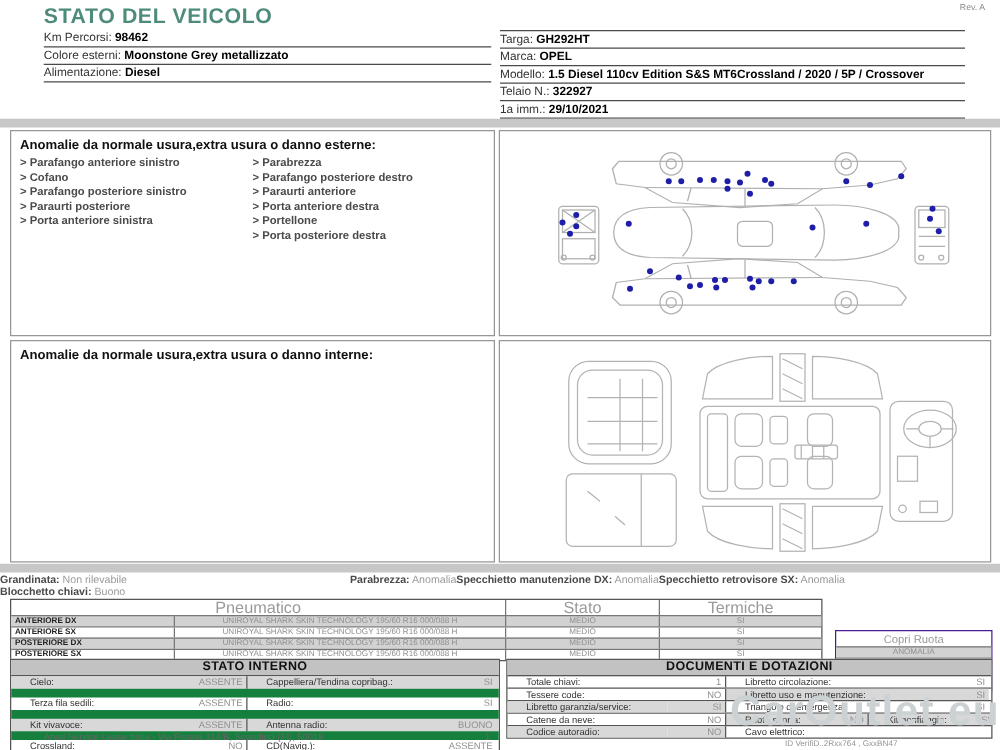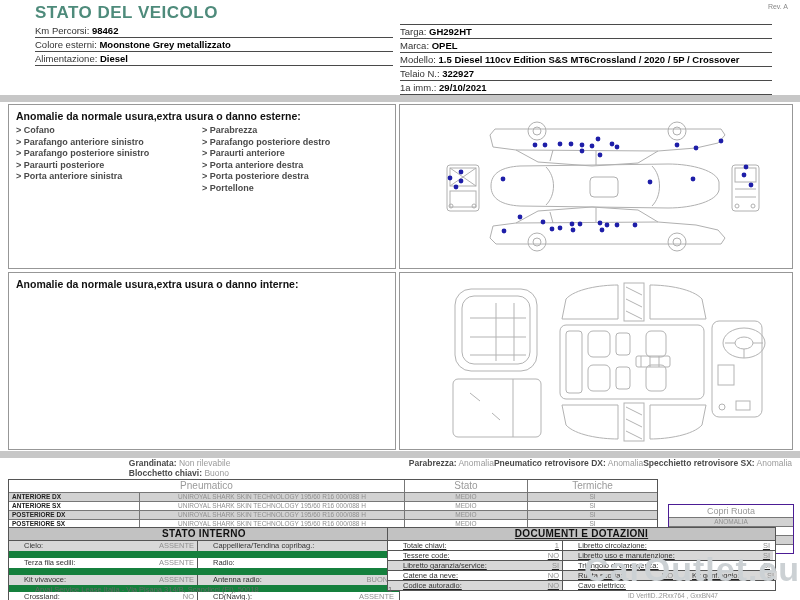--- a/index.html
+++ b/index.html
@@ -23,44 +23,44 @@
   .ext-left{left:8px;top:104px;width:386px;height:163px;}
   .ext-right{left:399px;top:104px;width:392px;height:163px;}
   .int-left{left:8px;top:272px;width:386px;height:176px;}
   .int-right{left:399px;top:272px;width:392px;height:176px;}
   .box-title{font-weight:bold;font-size:10.5px;color:#111;padding:5px 7px 3px;}
   .cols{display:flex;padding:0 7px;}
   .col{width:50%;font-size:9px;font-weight:bold;color:#4a4a4a;line-height:11.5px;}
   .diagram{display:block;width:100%;height:100%;}
 
   
-  .statusline{position:absolute;left:8px;top:458px;width:784px;display:flex;justify-content:flex-end;align-items:flex-start;font-size:8.5px;}
+  .statusline{position:absolute;left:0;top:458px;width:784px;display:flex;justify-content:flex-start;align-items:flex-start;font-size:8.5px;}
   .st-left{width:280px;line-height:10px;}
   .st-item{white-space:nowrap;}
   .sl{font-weight:bold;color:#4a4a4a;}
   .sv{color:#9a9a9a;}
 
   
   .tires{position:absolute;left:8px;top:479px;width:648px;border:1px solid #555;background:#fff;}
   .tires-hdr{display:grid;grid-template-columns:395px 123px 130px;height:12px;}
-  .tires-hdr>div{font-size:10px;color:#9a9a9a;text-align:center;line-height:12px;}
+  .tires-hdr>div{font-size:13px;color:#9a9a9a;text-align:center;line-height:12px;}
   .tires-hdr>div+div{border-left:1px solid #777;}
   .trow{display:grid;grid-template-columns:130px 265px 123px 130px;height:8px;border-top:1px solid #777;}
   .trow>div{font-size:6.5px;line-height:8px;white-space:nowrap;overflow:hidden;}
   .tpos{font-weight:bold;color:#222;padding-left:3px;font-size:7px;}
   .tspec,.tstat,.tterm{color:#8f8f8f;text-align:center;border-left:1px solid #777;}
   .shade{background:#d2d2d2;}
   .copri{position:absolute;left:668px;top:504px;width:124px;border:1px solid #4c1d95;background:#fff;}
   .copri-hdr{font-size:9px;color:#9a9a9a;text-align:center;height:12px;line-height:12px;}
   .crow{height:8px;border-top:1px solid #777;font-size:6.5px;line-height:8px;text-align:center;color:#8f8f8f;}
 
   
   .btable{position:absolute;border:1px solid #555;background:#fff;}
   .sitable{left:8px;top:527px;width:390px;}
-  .doctable{left:387px;top:527px;width:387px;text-decoration:underline;}
+  .doctable{left:405px;top:527px;width:387px;}
   .tbl-hdr{background:#c2c2c2;font-weight:bold;font-size:10px;text-align:center;height:12px;line-height:12px;color:#111;letter-spacing:.3px;border-bottom:1px solid #555;}
   .sirow{display:grid;grid-template-columns:108px 80px 148px 52px;height:10px;font-size:7.5px;line-height:10px;}
   .sirow+.sirow{border-top:7px solid #15803d;}
   .drow{display:grid;grid-template-columns:128px 46px 156px 55px;height:9px;font-size:7.5px;line-height:9px;}
   .drow4{grid-template-columns:128px 46px 88px 26px 70px 31px;}
   .drow+.drow{border-top:1px solid #555;}
   .lbl{color:#333;padding-left:15px;white-space:nowrap;overflow:hidden;}
   .val{color:#909090;text-align:right;padding-right:3px;white-space:nowrap;}
   .sep{border-left:1px solid #555;}
   .cs{background:#d8d8d8;}
@@ -92,33 +92,33 @@
     <div class="hrow"><span>Telaio N.:</span> <span class="hval">322927</span></div>
     <div class="hrow"><span>1a imm.:</span> <span class="hval">29/10/2021</span></div>
   </div>
 
   <div class="greybar gb1"></div>
 
   <div class="box ext-left">
     <div class="box-title">Anomalie da normale usura,extra usura o danno esterne:</div>
     <div class="cols">
       <div class="col">
+        <div>&gt; Parafango anteriore sinistro</div>
         <div>&gt; Cofano</div>
-        <div>&gt; Parafango anteriore sinistro</div>
         <div>&gt; Parafango posteriore sinistro</div>
         <div>&gt; Paraurti posteriore</div>
         <div>&gt; Porta anteriore sinistra</div>
       </div>
       <div class="col">
         <div>&gt; Parabrezza</div>
         <div>&gt; Parafango posteriore destro</div>
         <div>&gt; Paraurti anteriore</div>
         <div>&gt; Porta anteriore destra</div>
+        <div>&gt; Portellone</div>
         <div>&gt; Porta posteriore destra</div>
-        <div>&gt; Portellone</div>
       </div>
     </div>
   </div>
 
   <div class="box ext-right">
     <svg class="diagram" viewBox="0 0 392 163" xmlns="http://www.w3.org/2000/svg">
       <g stroke="#b0b0b0" fill="none" stroke-width="1">
 
         <path d="M90,30 L93,42 L116,45 L138,57 L192,61 L238,58 L258,46 L296,43 L318,38 L325,30 L321,24 L95,24 Z"></path>
         <circle cx="137" cy="26" r="9"></circle>
@@ -241,21 +241,21 @@
   </div>
 
   <div class="greybar gb2"></div>
 
   <div class="statusline">
     <div class="st-left">
       <div><span class="sl">Grandinata:</span> <span class="sv">Non rilevabile</span></div>
       <div><span class="sl">Blocchetto chiavi:</span> <span class="sv">Buono</span></div>
     </div>
     <div class="st-item"><span class="sl">Parabrezza:</span> <span class="sv">Anomalia</span></div>
-    <div class="st-item"><span class="sl">Pneumatico retrovisore DX:</span> <span class="sv">Anomalia</span></div>
+    <div class="st-item"><span class="sl">Specchietto manutenzione DX:</span> <span class="sv">Anomalia</span></div>
     <div class="st-item"><span class="sl">Specchietto retrovisore SX:</span> <span class="sv">Anomalia</span></div>
   </div>
 
   <div class="tires">
     <div class="tires-hdr">
       <div>Pneumatico</div>
       <div>Stato</div>
       <div>Termiche</div>
     </div>
     <div class="trow shade">

